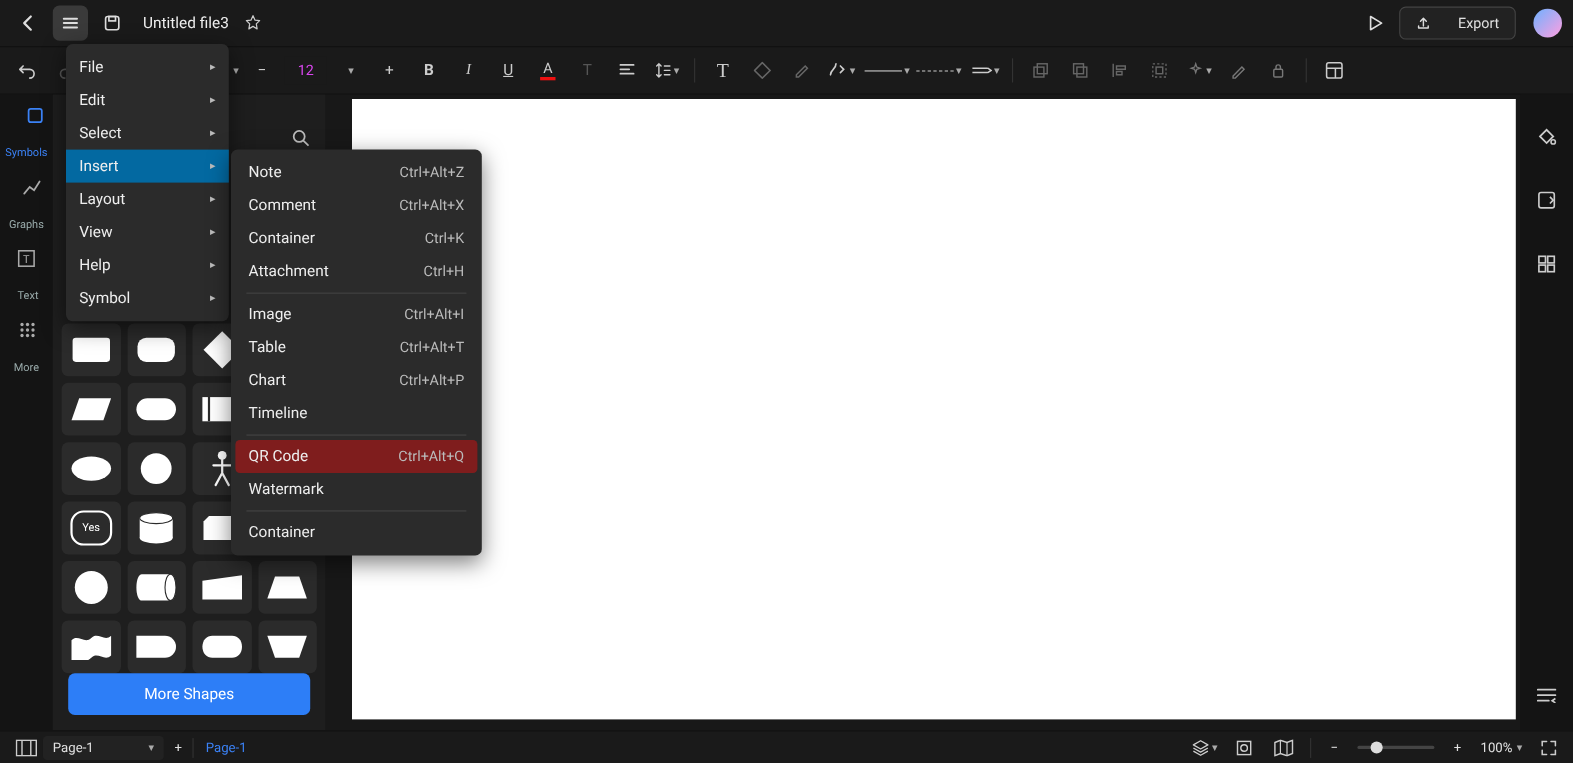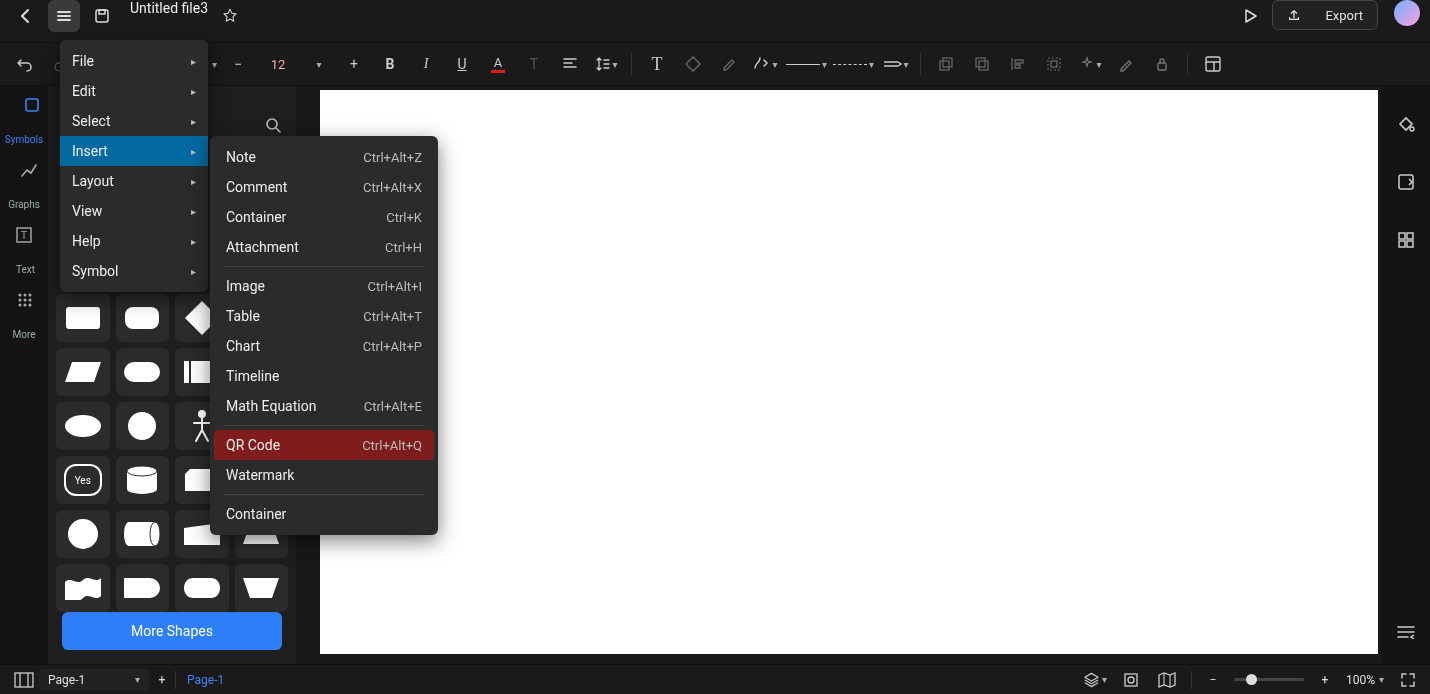--- a/index.html
+++ b/index.html
@@ -1,32 +1,32 @@
 <!DOCTYPE html>
 <html><head>
 <meta charset="utf-8">
 <style>
   * { box-sizing: border-box; margin: 0; padding: 0; font-family: -apple-system, BlinkMacSystemFont, "Segoe UI", Roboto, sans-serif; }
   html, body { width: 1430px; height: 694px; background: #1a1a1a; color: #e0e0e0; overflow: hidden; user-select: none; }
 
   
-  .topbar { height: 42px; display: flex; align-items: flex-start; padding: 0 10px; gap: 6px; }
+  .topbar { height: 42px; display: flex; align-items: center; padding: 0 10px; gap: 6px; }
   .icon-btn { width: 32px; height: 32px; display: flex; align-items: center; justify-content: center; border-radius: 6px; cursor: pointer; }
   .icon-btn.active { background: #3a3a3a; }
   .file-title { margin-left: 6px; font-size: 14px; color: #eee; }
   .spacer { flex: 1; }
   .export-btn { height: 30px; padding: 0 14px; border: 1px solid #444; border-radius: 6px; display: flex; align-items: center; gap: 24px; font-size: 13px; background: #222; cursor: pointer; }
   .avatar { width: 26px; height: 26px; border-radius: 50%; background: linear-gradient(135deg,#6fb1ff,#ff9fe0); margin-left: 10px; }
 
   
   .toolbar { height: 44px; display: flex; align-items: center; padding: 0 10px; gap: 6px; background: #1a1a1a; border-top: 1px solid #111; border-bottom: 1px solid #111; }
   .tb-sep { width: 1px; height: 22px; background: #333; margin: 0 4px; }
   .tb-btn { min-width: 30px; height: 30px; display: flex; align-items: center; justify-content: center; border-radius: 4px; cursor: pointer; color: #ccc; font-size: 14px; }
   .tb-btn.dim { color: #555; }
-  .tb-input { width: 38px; height: 26px; background: #1a1a1a; color: #fca5a5; border: none; text-align: center; font-size: 13px; outline: none; }
+  .tb-input { width: 38px; height: 26px; background: #1a1a1a; color: #d946ef; border: none; text-align: center; font-size: 13px; outline: none; }
   .chev { font-size: 10px; color: #aaa; margin-left: 2px; }
   .line-prev { width: 34px; height: 1px; border-top: 1px solid #ccc; }
   .line-dash { border-top-style: dashed; }
 
   
   .rail { position: absolute; left: 0; top: 86px; width: 48px; bottom: 30px; background: #141414; display: flex; flex-direction: column; align-items: center; padding-top: 8px; gap: 14px; }
   .rail-item { display: flex; flex-direction: column; align-items: flex-end; gap: 18px; font-size: 10px; color: #9aa; cursor: pointer; }
   .rail-item.active { color: #3b82f6; }
   .rail-icon { width: 22px; height: 22px; display: flex; align-items: center; justify-content: center; font-size: 16px; }
 
@@ -500,24 +500,20 @@
       <span class="sc">Ctrl+Alt+T</span>
     </div>
   <div class="si">
       <span>Chart</span>
       <span class="sc">Ctrl+Alt+P</span>
     </div>
   <div class="si">
       <span>Timeline</span>
       <span class="sc"></span>
     </div>
-  <div class="si">
-      <span>Math Equation</span>
-      <span class="sc">Ctrl+Alt+E</span>
-    </div>
   <div class="div"></div>
   <div class="si hover">
       <span>QR Code</span>
       <span class="sc">Ctrl+Alt+Q</span>
     </div>
   <div class="si">
       <span>Watermark</span>
       <span class="sc"></span>
     </div>
   <div class="div"></div>

